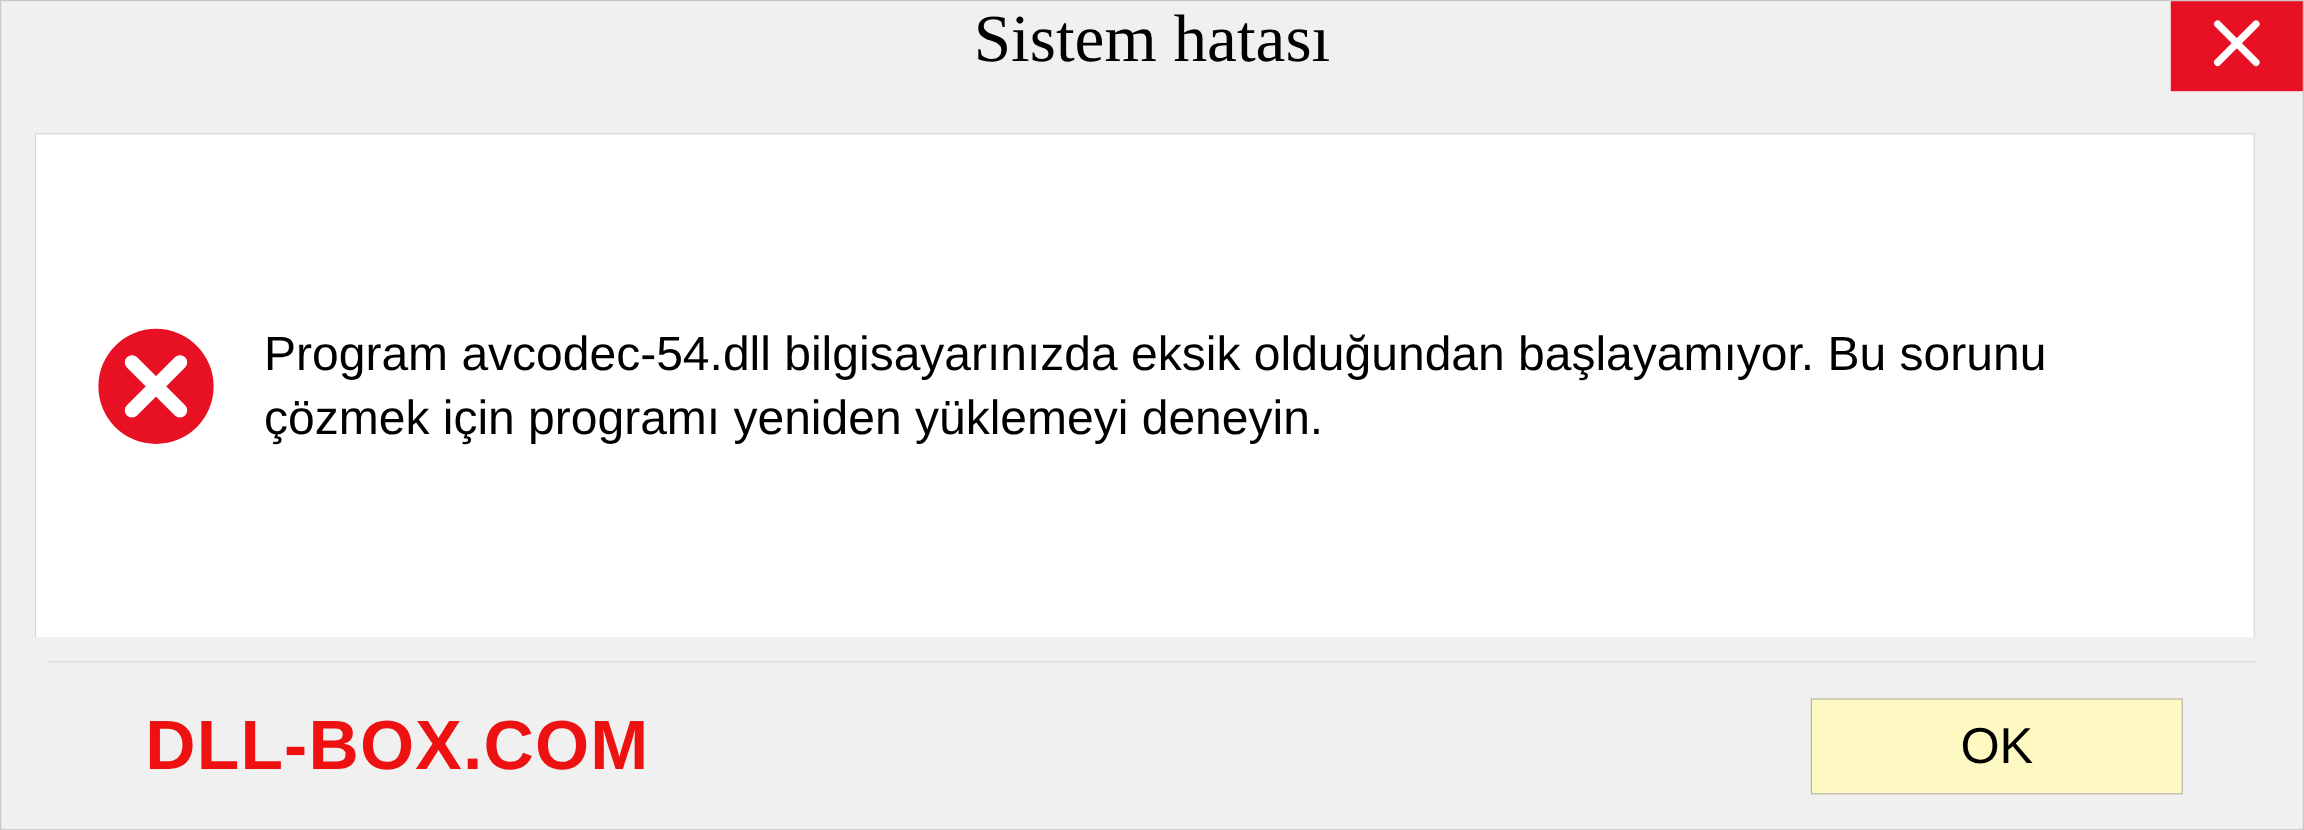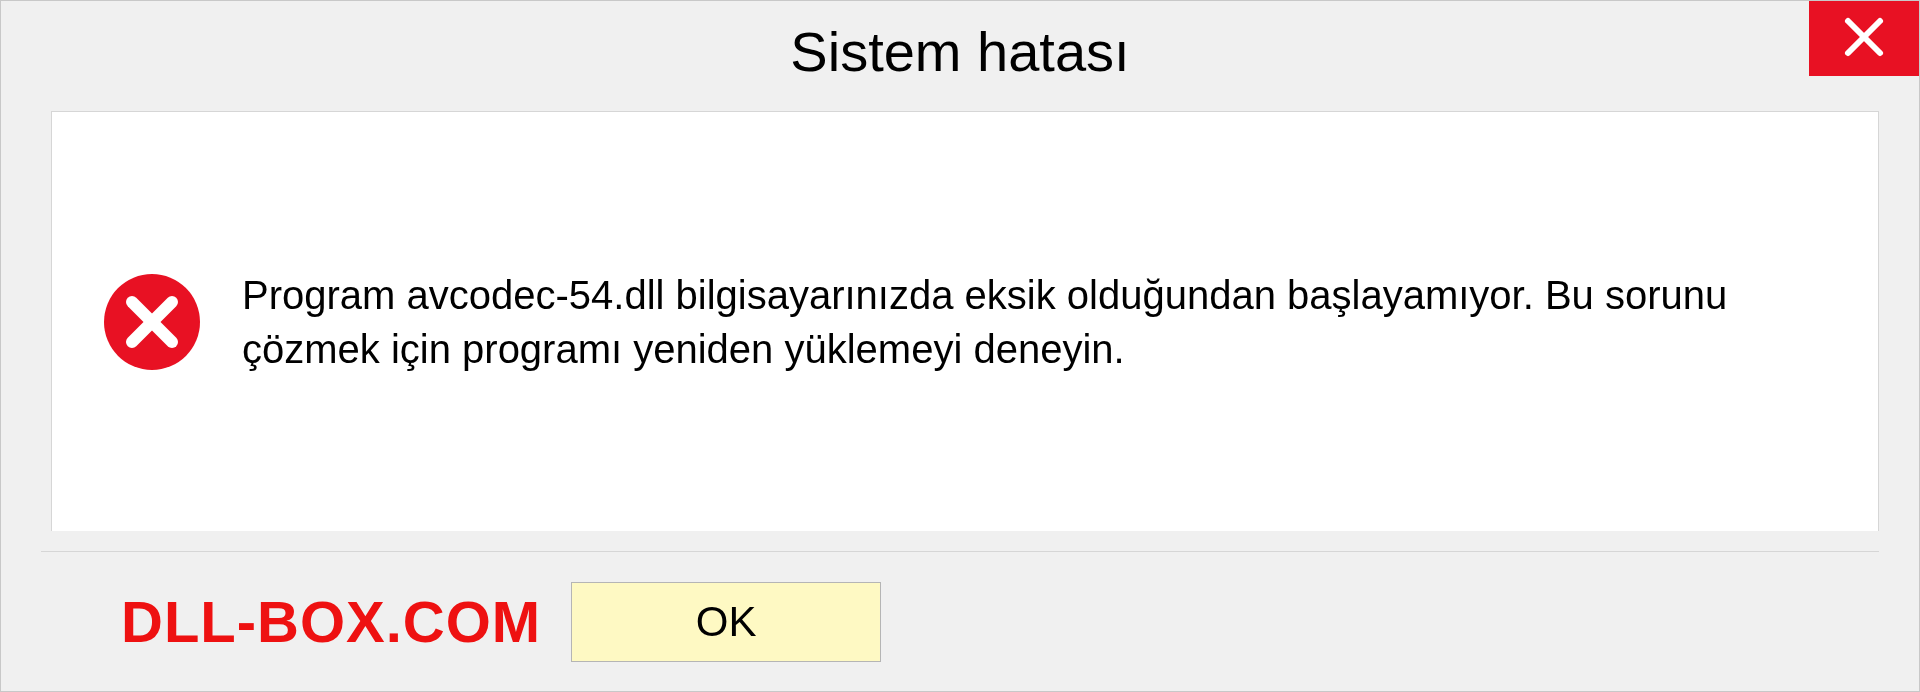--- a/index.html
+++ b/index.html
@@ -17,23 +17,23 @@
     .dialog {
       width: 1920px;
       height: 692px;
       background: #f0f0f0;
       border: 1px solid #c8c8c8;
       position: relative;
     }
     .titlebar {
       height: 100px;
       display: flex;
-      align-items: center;
       justify-content: center;
       position: relative;
+      font-family: Liberation Serif, serif;
     }
     .title {
       font-size: 56px;
       font-weight: 400;
       color: #000;
       text-align: center;
     }
     .close-btn {
       position: absolute;
       top: 0;
@@ -44,21 +44,21 @@
       display: flex;
       align-items: center;
       justify-content: center;
       cursor: pointer;
     }
     .close-btn svg {
       width: 44px;
       height: 44px;
     }
     .content-panel {
-      margin: 10px 40px 0 50px;
+      margin: 10px 40px 0 28px;
       background: #fff;
       border: 1px solid #d6d6d6;
       border-bottom: none;
       height: 420px;
       display: flex;
       align-items: center;
       padding: 0 50px;
     }
     .error-icon {
       width: 100px;
@@ -77,20 +77,21 @@
       font-weight: 400;
     }
     .footer {
       position: absolute;
       bottom: 0;
       left: 0;
       right: 0;
       height: 140px;
       display: flex;
       align-items: center;
+      justify-content: space-between;
       padding: 0 60px 0 80px;
       border-top: 1px solid #d6d6d6;
       margin: 0 40px;
       gap: 30px;
     }
     .watermark {
       font-size: 58px;
       font-weight: 900;
       color: #e11;
       letter-spacing: 1px;

